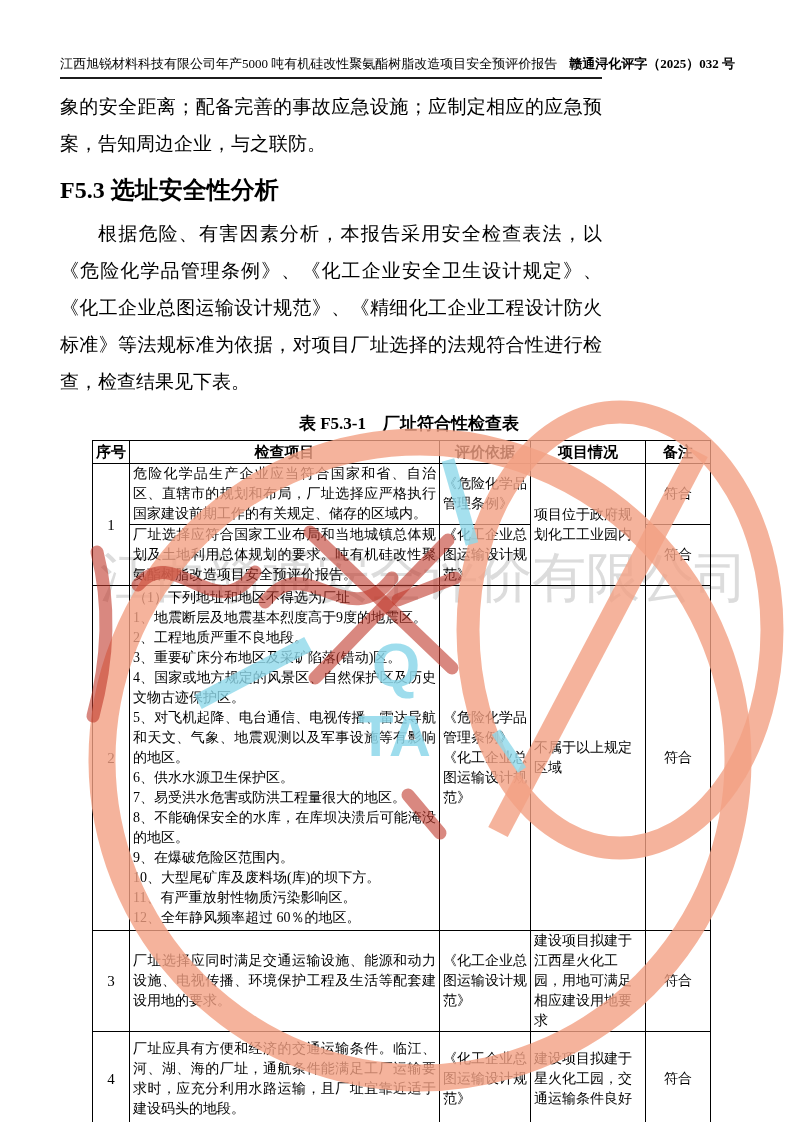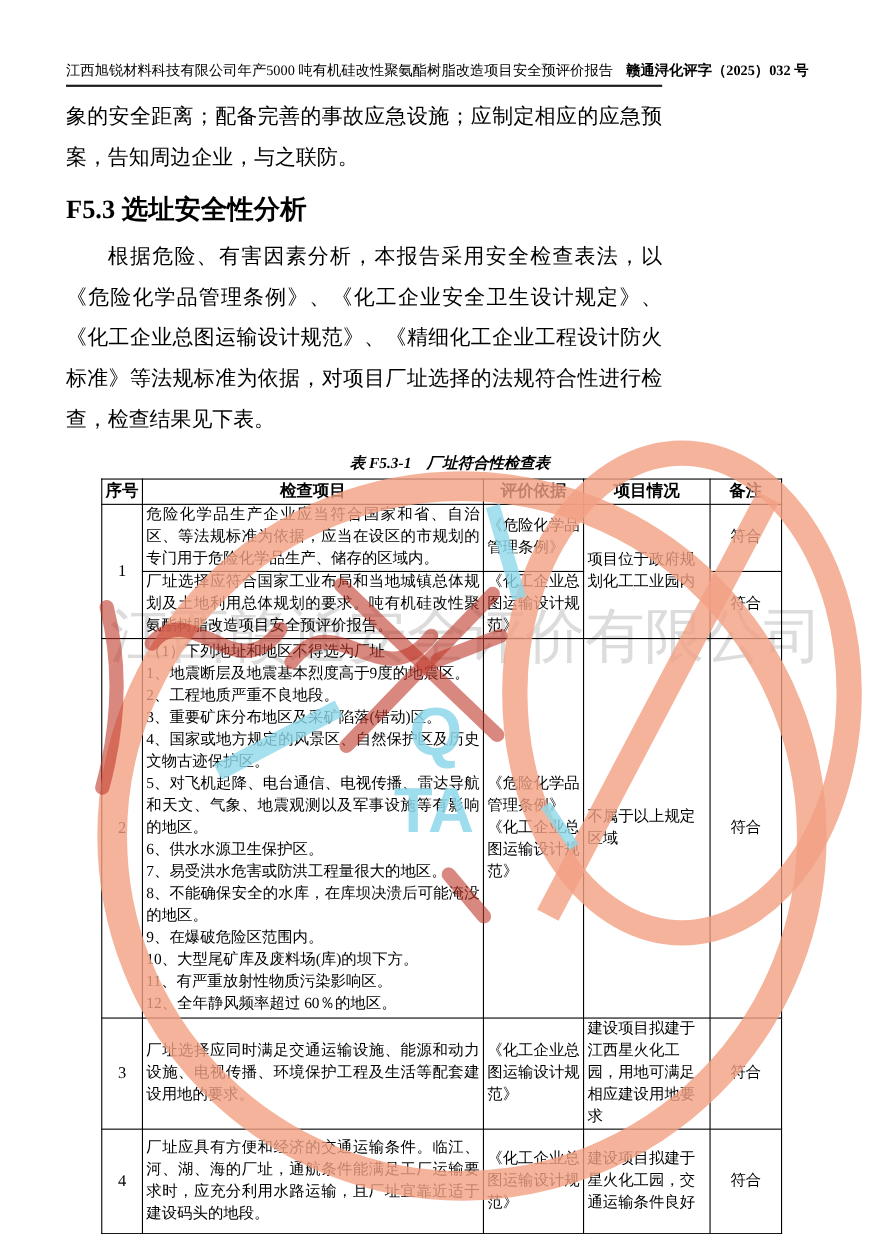--- a/index.html
+++ b/index.html
@@ -14,21 +14,21 @@
   .content{position:absolute;left:0;top:0;width:658px;z-index:1;padding:55px 56px 0 60px;box-sizing:border-box;}
   .doc-header{
     display:flex;justify-content:space-between;align-items:flex-end;
     font-size:13px;border-bottom:2px solid #1c1c1c;padding-bottom:4px;white-space:nowrap;
   }
   .doc-header .doc-no{font-weight:bold;margin-left:12px;}
   .para{font-size:19px;line-height:37px;text-align:justify;margin:9px 0 0 0;}
   .para.indent{text-indent:2em;}
   .section-h{font-size:24px;font-weight:bold;margin:12px 0 4px 0;}
   .sub-item{font-size:19px;line-height:34px;margin:0;padding-left:38px;}
-  .tbl-title{width:618px;margin:12px 0 5px 40px;text-align:center;font-weight:bold;font-size:14px;font-style:italic;}
+  .tbl-title{width:618px;margin:12px 0 5px 40px;text-align:center;font-weight:bold;font-size:17px;}
   table.check{
     border-collapse:collapse;table-layout:fixed;width:618px;margin-left:32px;
     font-size:14px;line-height:20px;
   }
   table.check td,table.check th{border:1px solid #000;padding:0 3px;vertical-align:middle;}
   table.check th{font-size:15px;height:22px;padding:0;font-weight:bold;}
   td.no{text-align:center;font-size:15px;}
   td.item{text-align:justify;}
   td.prewrap{white-space:pre-wrap;vertical-align:top;}
   td.basis{text-align:left;}
@@ -71,21 +71,21 @@
       <tbody>
           <tr style="height:22px">
         <th>序号</th>
         <th>检查项目</th>
         <th>评价依据</th>
         <th>项目情况</th>
         <th>备注</th>
       </tr>
       <tr style="height:60px">
         <td class="no" rowspan="2">1</td>
-        <td class="item">危险化学品生产企业应当符合国家和省、自治区、等法规标准为依据，应当在设区的市规划的专门用于危险化学品生产、储存的区域内。</td>
+        <td class="item">危险化学品生产企业应当符合国家和省、自治区、直辖市的规划和布局，厂址选择应严格执行国家建设前期工作的有关规定、储存的区域内。</td>
         <td class="basis">《危险化学品管理条例》</td>
         <td class="situation" rowspan="2">项目位于政府规划化工工业园内</td>
         <td class="remark">符合</td>
       </tr>
       <tr style="height:57px">
         <td class="item">厂址选择应符合国家工业布局和当地城镇总体规划及土地利用总体规划的要求。吨有机硅改性聚氨酯树脂改造项目安全预评价报告。</td>
         <td class="basis">《化工企业总图运输设计规范》</td>
         <td class="remark">符合</td>
       </tr>
       <tr style="height:345px">

